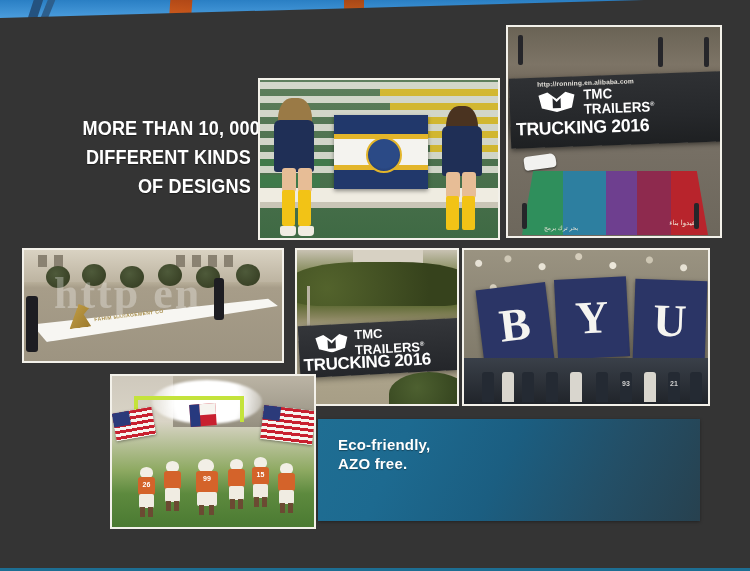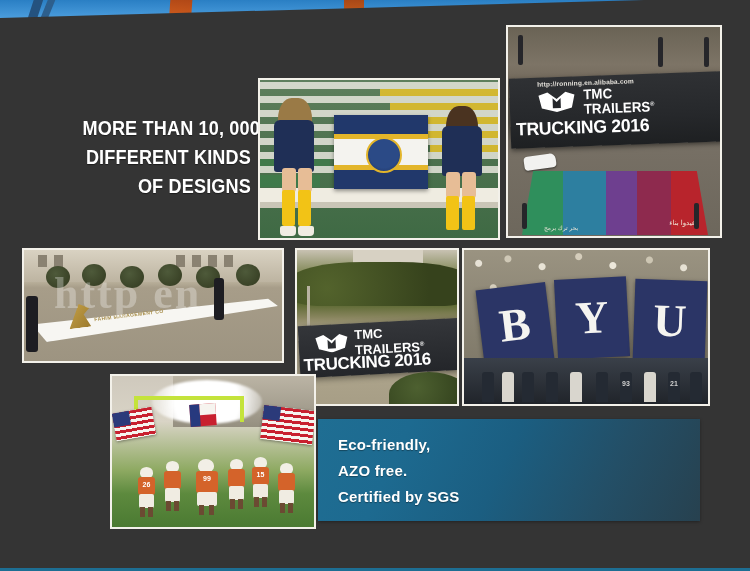--- a/index.html
+++ b/index.html
@@ -201,21 +201,21 @@
   .plr .pan{position:absolute;top:27px;left:1px;width:15px;height:14px;background:#f0ece2;border-radius:2px;}
   .plr .lg{position:absolute;top:40px;width:5px;height:10px;background:#6b4a32;}
 
   
   #bluepanel{position:absolute;left:318px;top:419px;width:382px;height:102px;
       background:linear-gradient(115deg,#1f6e93 0%,#1d6a90 22%,#1b5e81 48%,#234f67 74%,#27414f 100%);
       box-shadow:0 1px 3px rgba(0,0,0,.35);}
   #bluepanel .bp-line{position:absolute;left:20px;color:#ffffff;font-weight:bold;font-size:15px;
       letter-spacing:.2px;text-shadow:0 1px 1px rgba(0,0,0,.35);}
   #bluepanel .l1{top:17px;}
-  #bluepanel .l2{top:43px;}
+  #bluepanel .l2{top:36px;}
   #bluepanel .l3{top:69px;}
 
   
   #bottomstrip{position:absolute;left:0;bottom:0;width:750px;height:3px;background:#1d6e93;}
 </style>
 </head>
 <body>
 
 <div id="stage">
 
@@ -469,18 +469,17 @@
           <div class="pan"></div>
         <div class="lg" style="left:2px;"></div>
           <div class="lg" style="left:10px;"></div>
         </div>
     </div>
   </div>
 
   <div id="bluepanel">
     <div class="bp-line l1">Eco-friendly,</div>
     <div class="bp-line l2">AZO free.</div>
-    <div class="bp-line l3">Certified by SGS</div>
   </div>
 
   <div id="bottomstrip"></div>
 
 </div>
 
 </body></html>

